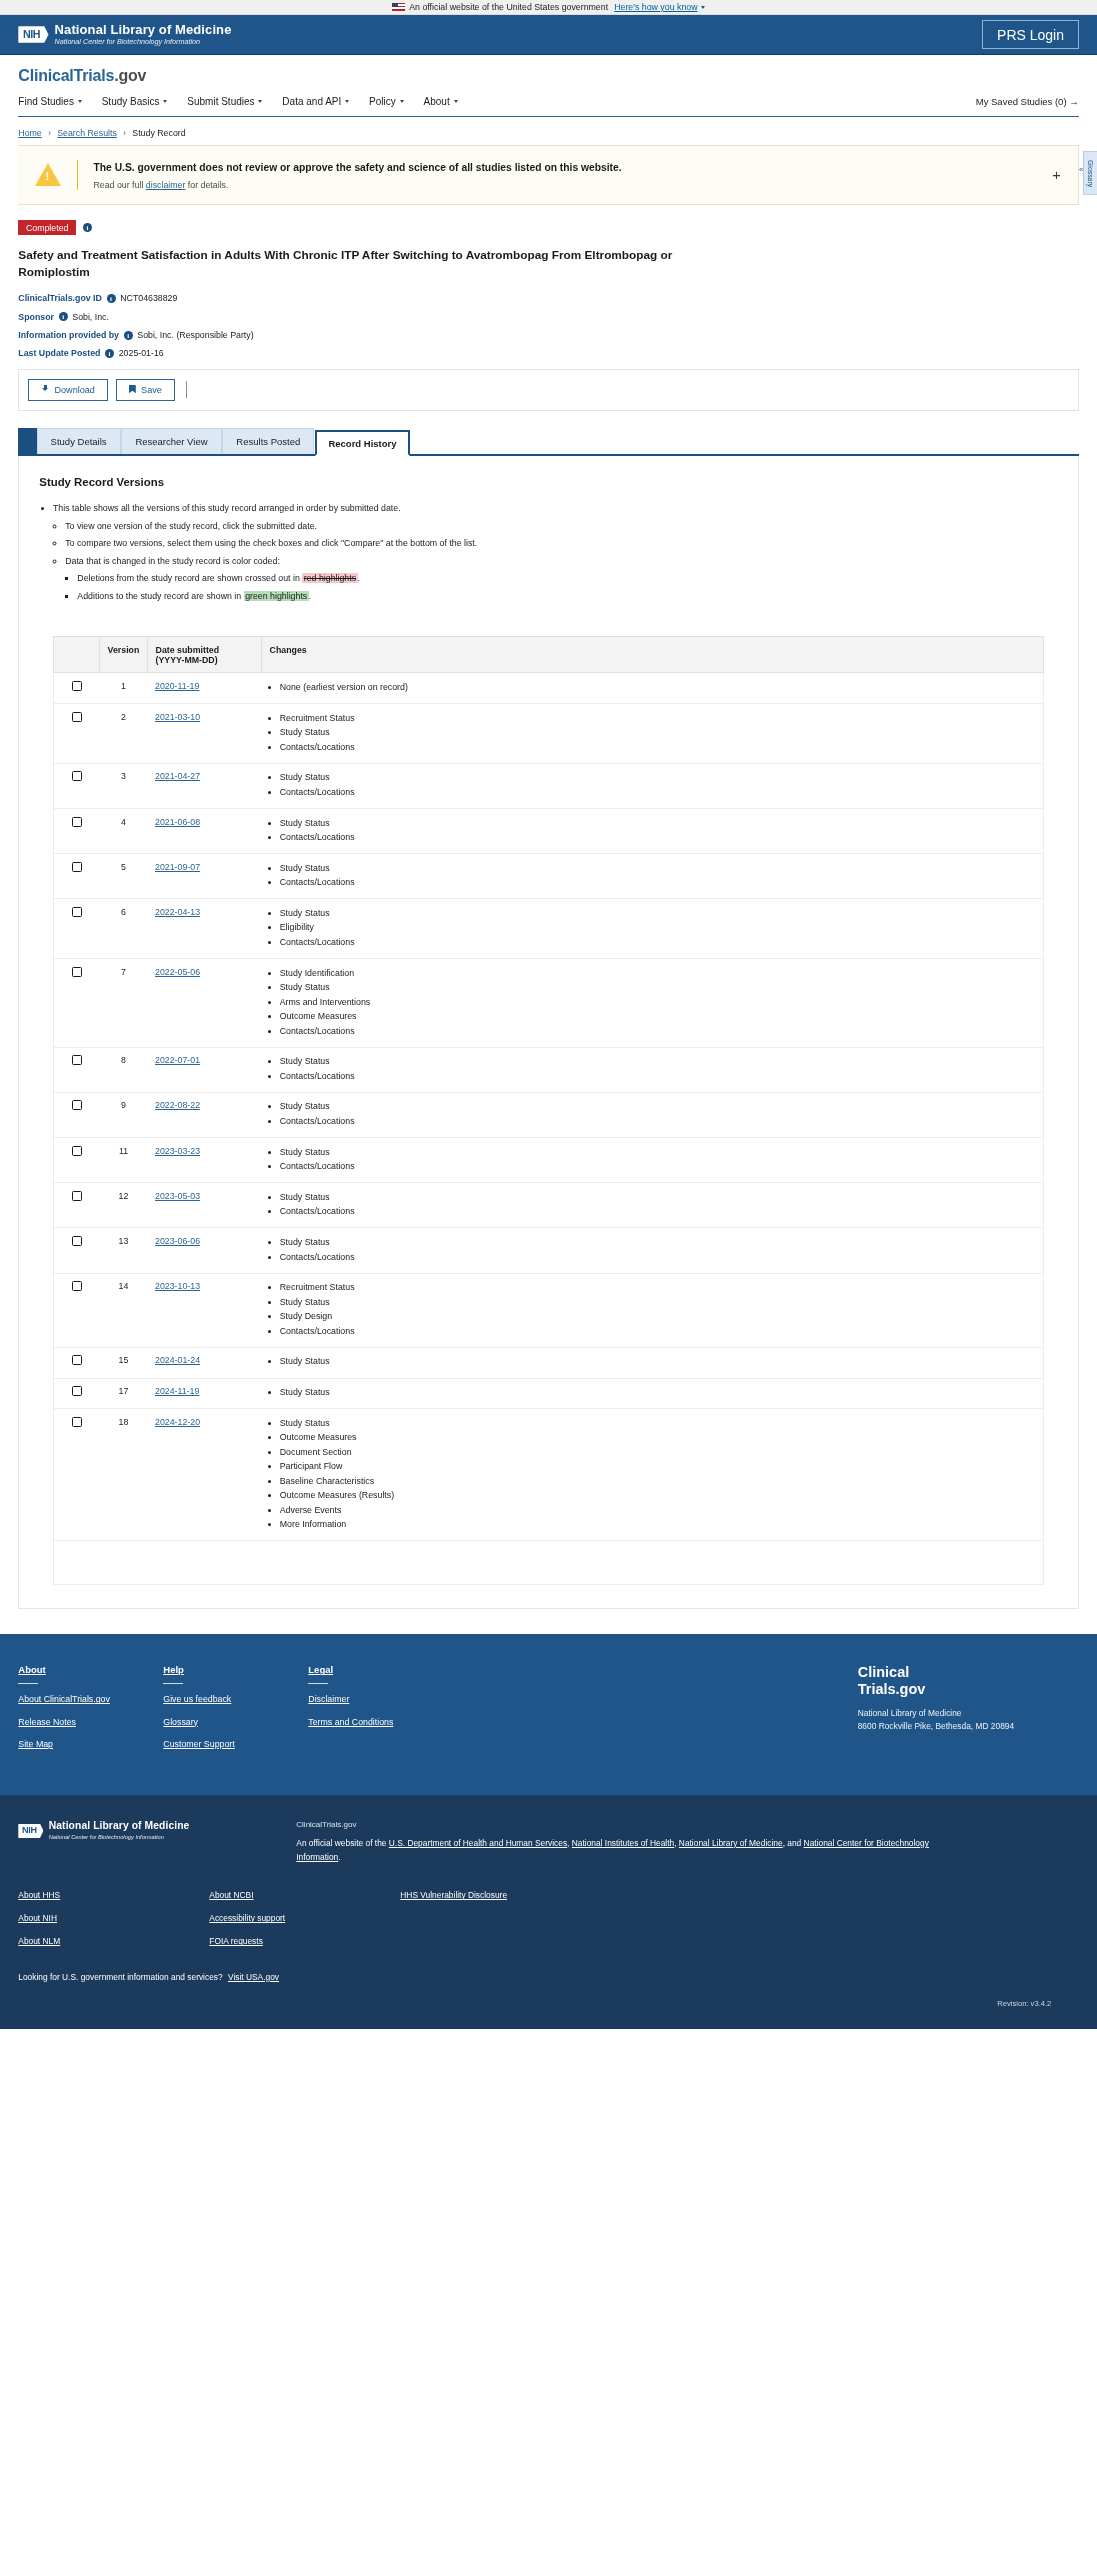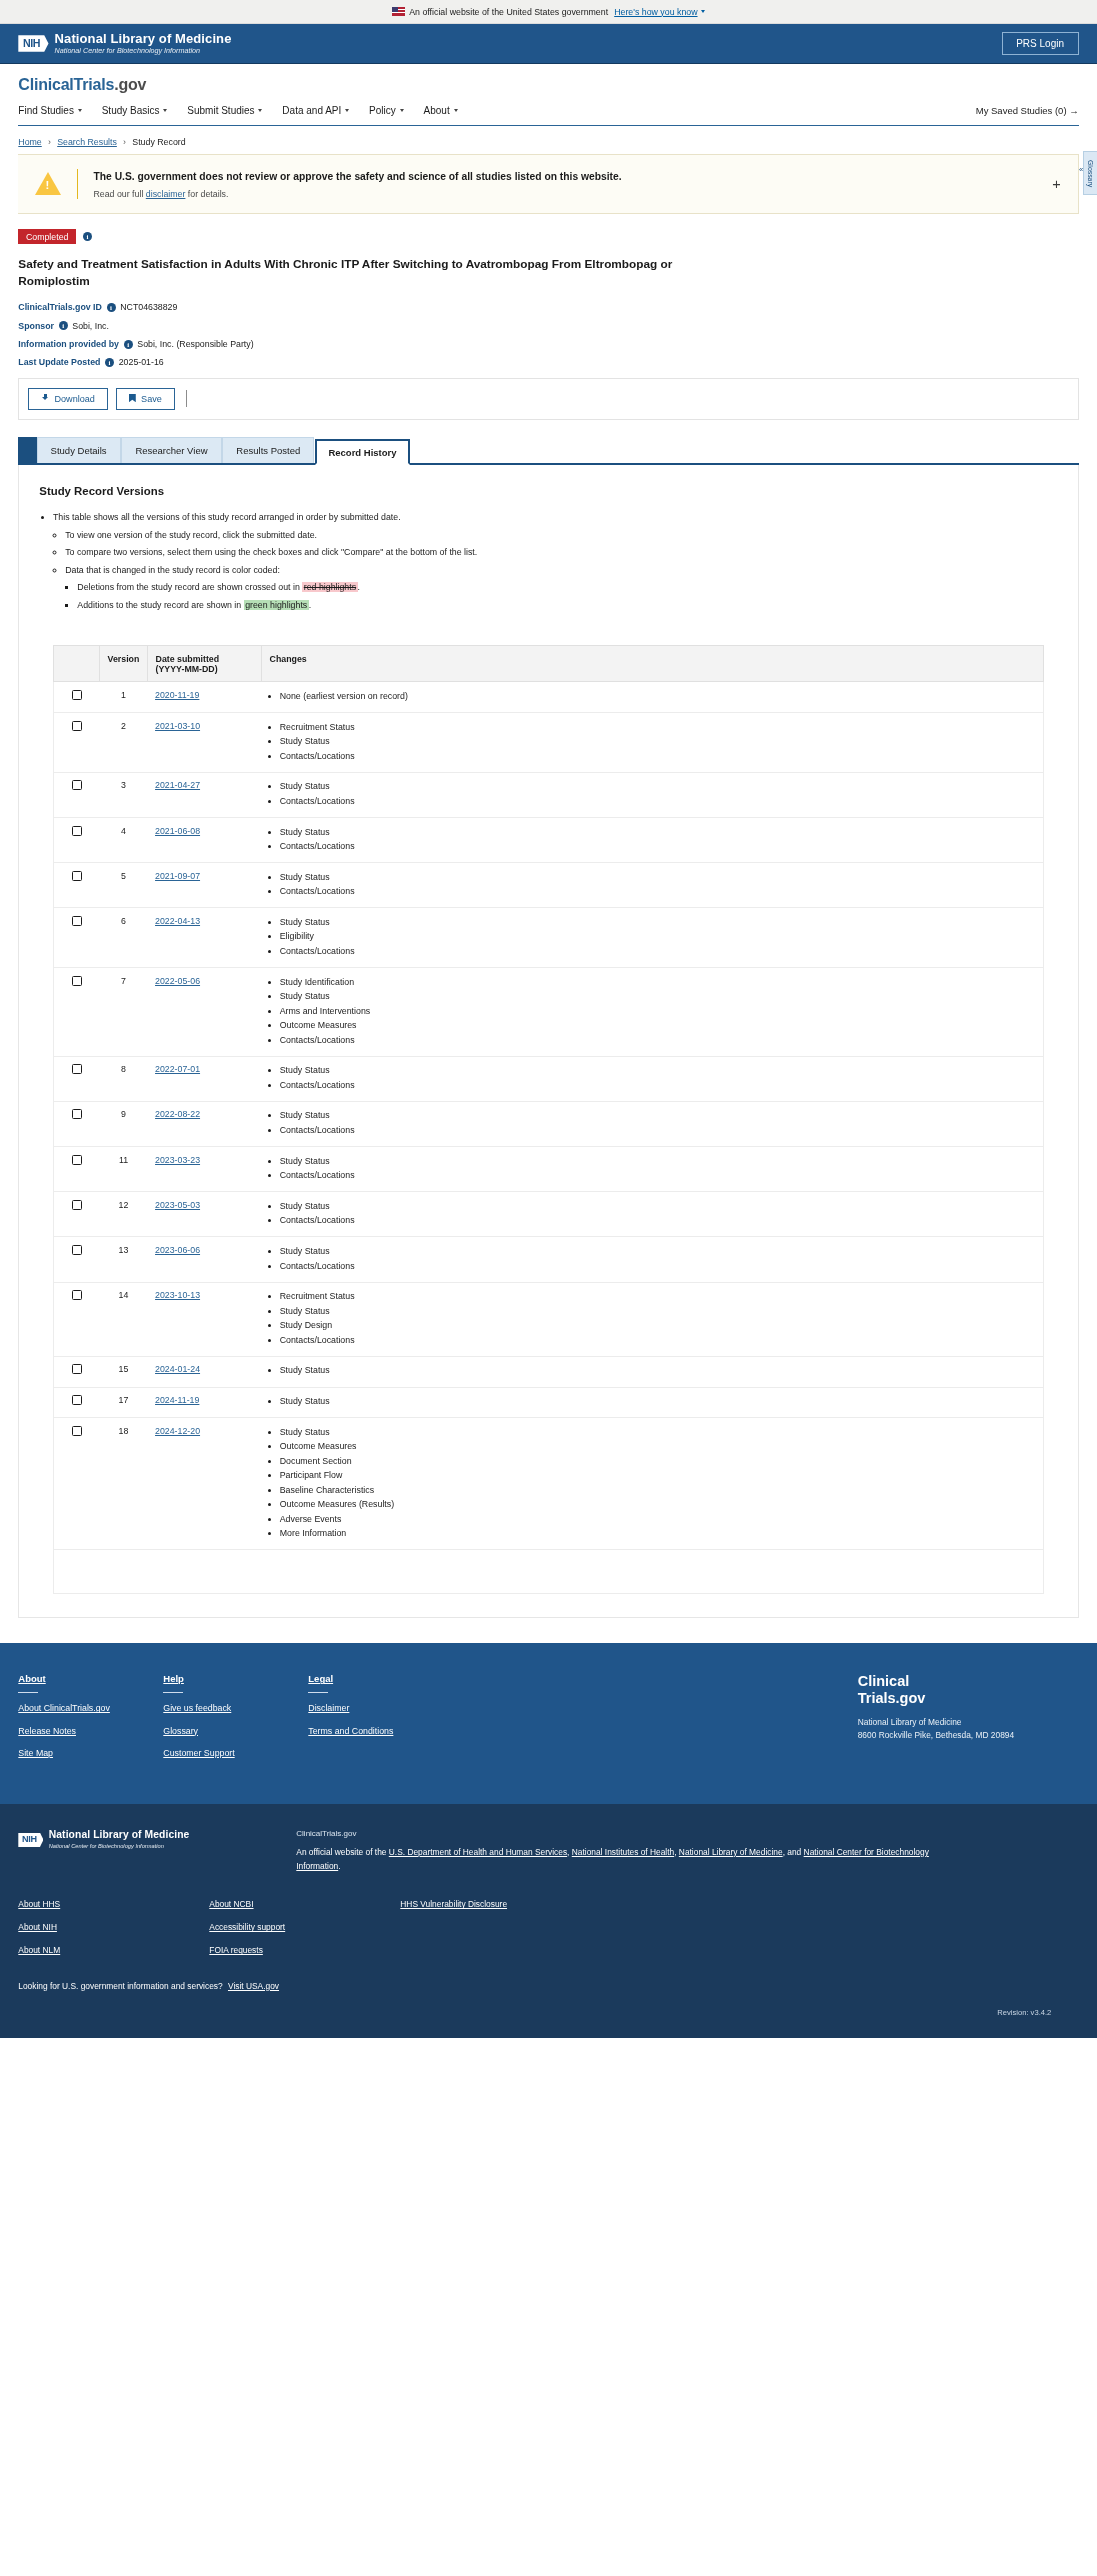--- a/index.html
+++ b/index.html
@@ -8,21 +8,21 @@
     width:1097px;
     font-family:"Liberation Sans", sans-serif;
     background:#ffffff;
     color:#1b1b1b;
     -webkit-font-smoothing:antialiased;
   }
 
   
   .gov-banner{
     background:#f0f0ee;
-    height:24px;
+    height:15px;
     display:flex;
     align-items:center;
     justify-content:center;
     font-size:8.8px;
     color:#1b1b1b;
     border-bottom:0.8px solid #dcdcdc;
   }
   .flag-icon{
     width:12.2px;height:8.4px;margin-right:4.6px;display:inline-block;position:relative;
     background:linear-gradient(#b22234 0 18%, #fff 18% 36%, #b22234 36% 54%, #fff 54% 72%, #b22234 72% 100%);
@@ -55,21 +55,21 @@
     padding-right:8.4px;
     line-height:13.7px;
   }
   .nih-text-1{color:#fff;font-size:13px;font-weight:bold;line-height:13.7px;letter-spacing:0.1px;}
   .nih-text-2{color:#e6ecf2;font-size:7.2px;font-style:italic;line-height:9.1px;}
   .prs-login{
     margin-left:auto;
     border:0.8px solid #8fb3d4;
     color:#fff;
     background:transparent;
-    font-size:10px;
+    font-size:14px;
     padding:5.3px 13.7px;
     cursor:pointer;
     font-family:inherit;
   }
 
   
   .site-header{padding:12.2px 18.3px 0 18.3px;background:#fff;}
   .brand{font-size:16px;font-weight:bold;color:#2a6496;letter-spacing:-0.2px;}
   .brand .gov{color:#4d4d4d;font-weight:bold;}
   .mainnav{

